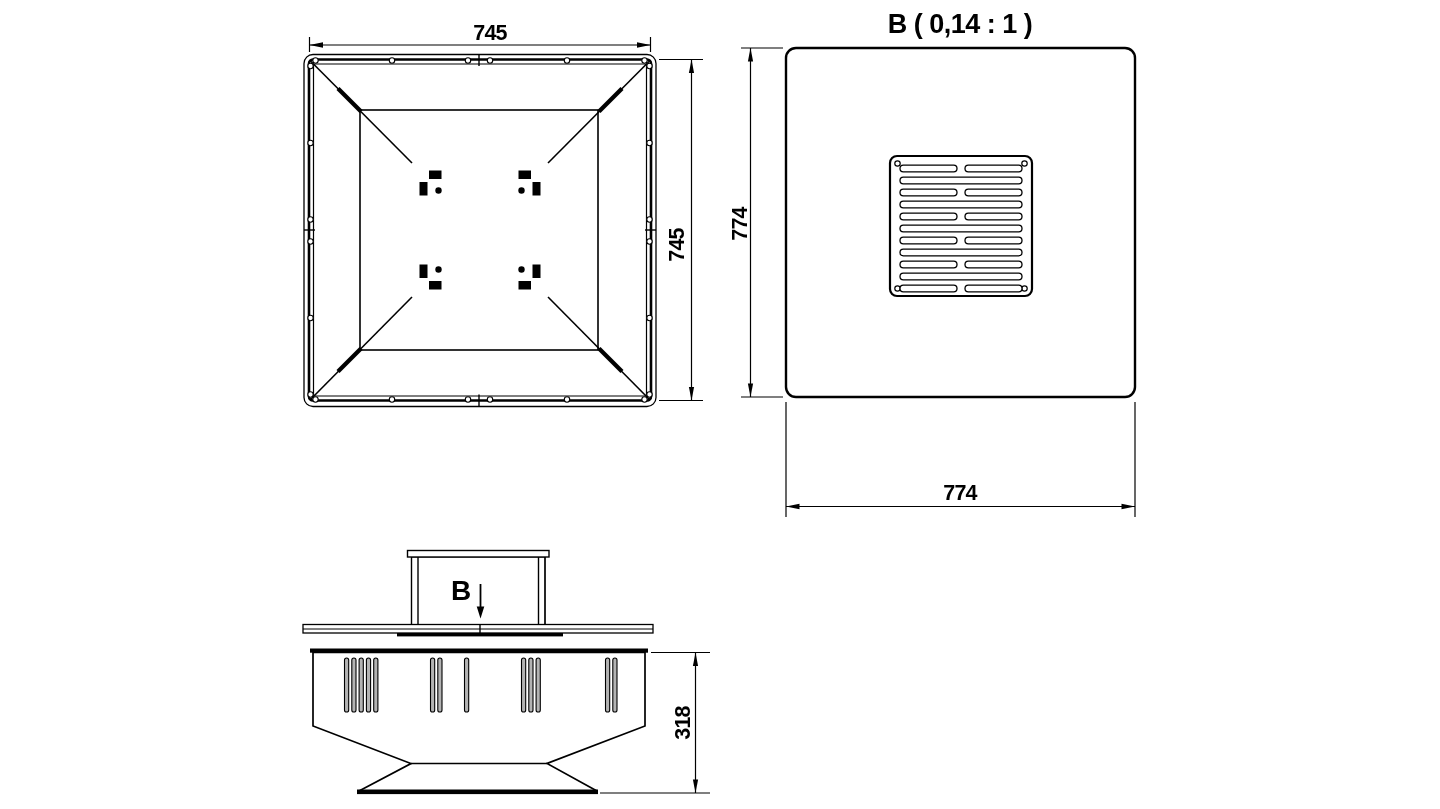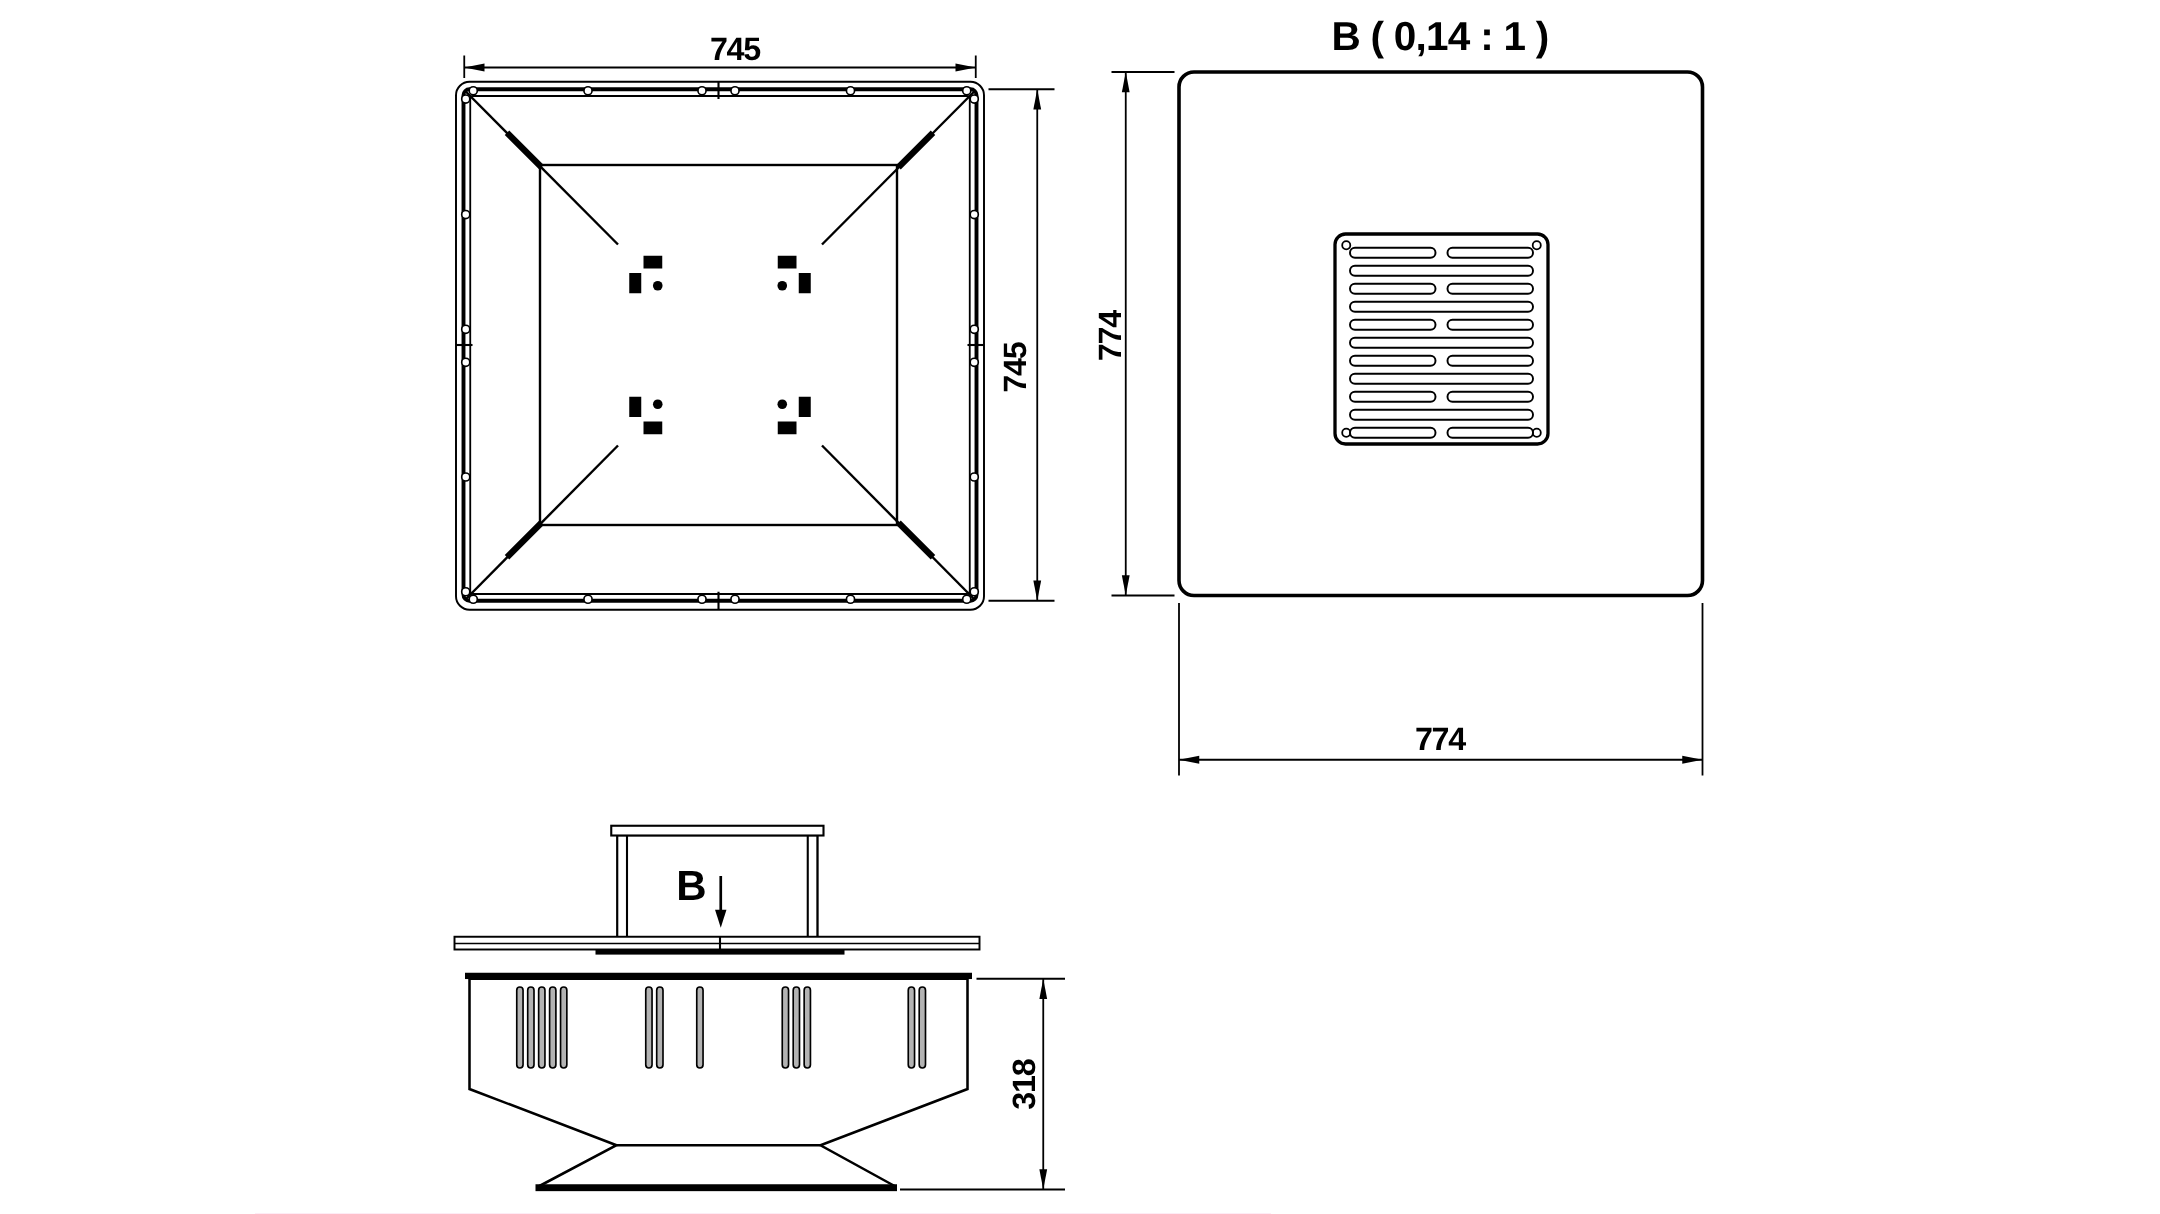--- a/index.html
+++ b/index.html
@@ -1,16 +1,16 @@
 <!DOCTYPE html>
 <html><head>
 <meta charset="utf-8">
 <style>
   html,body{margin:0;padding:0;background:#fff;}
-  .canvas{position:relative;width:1440px;height:809px;background:#f9a8d4;overflow:hidden;}
+  .canvas{position:relative;width:1440px;height:809px;background:#5eead4;overflow:hidden;}
   svg{display:block;}
   .dim-text{font-family:"Liberation Sans",sans-serif;font-weight:bold;font-size:21.5px;letter-spacing:-0.8px;fill:#000;}
   .title-text{font-family:"Liberation Sans",sans-serif;font-weight:bold;font-size:27px;letter-spacing:-0.5px;fill:#000;}
   .section-label{font-family:"Liberation Sans",sans-serif;font-weight:bold;font-size:28px;fill:#000;}
   .ln{stroke:#000;fill:none;}
   .fillw{fill:#ffffff;stroke:#000;}
   .arrow{fill:#000;stroke:none;}
 </style>
 </head>
 <body>

